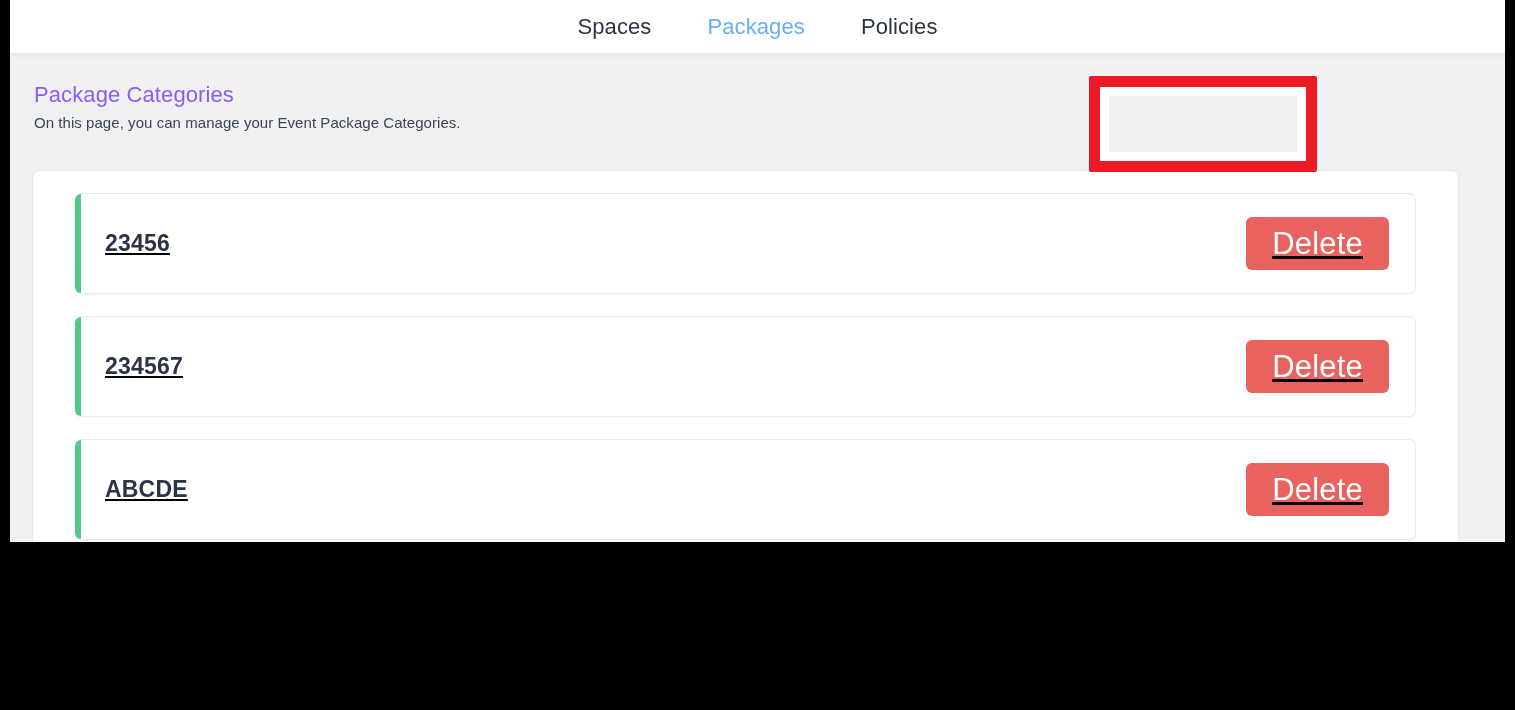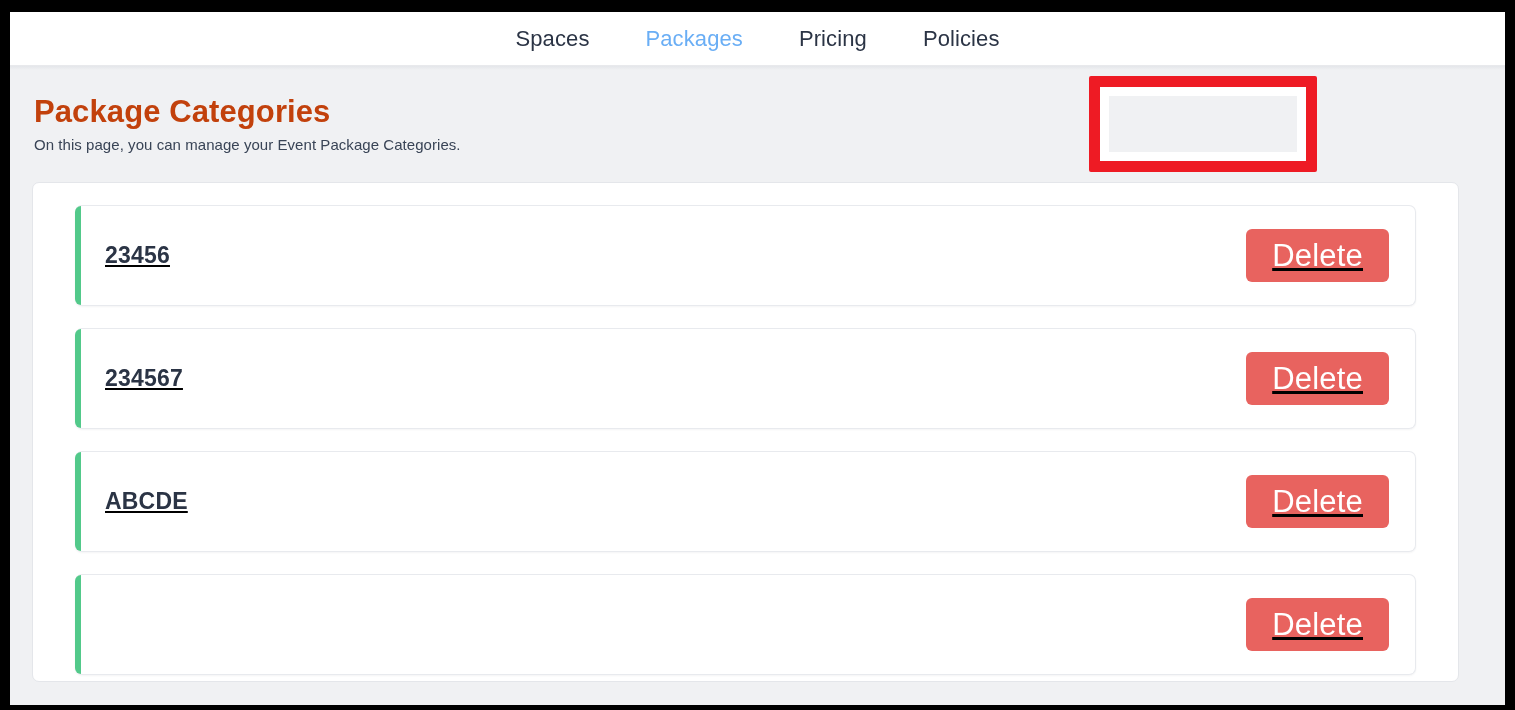--- a/index.html
+++ b/index.html
@@ -16,23 +16,23 @@
   #frame {
     position: absolute;
     left: 0; top: 0;
     width: 1515px; height: 710px;
     background: #000000;
   }
 
   #viewport {
     position: absolute;
     left: 10px;
-    top: 12px;
+    top: 0;
     width: 1495px;
-    height: 693px;
+    height: 542px;
     background: #f0f1f3;
     overflow: hidden;
   }
 
   
   #navbar {
     position: relative;
     height: 54px;
     background: #ffffff;
     border-bottom: 1px solid #e8e9ec;
@@ -58,23 +58,23 @@
     background: linear-gradient(to bottom, #e4e6ea, #f0f1f3);
   }
 
   
   #page-head {
     position: relative;
     padding: 24px 32px 0 24px;
     height: 112px;
   }
   #page-title {
-    font-size: 31px;
-    font-weight: bold;
-    color: #c2410c;
+    font-size: 22px;
+    font-weight: normal;
+    color: #8b5cf6;
     letter-spacing: .1px;
   }
   #page-sub {
     margin-top: 6px;
     font-size: 15px;
     color: #394456;
     letter-spacing: .05px;
   }
 
   
@@ -207,21 +207,20 @@
 </style>
 </head>
 <body>
 
 <div id="frame">
   <div id="viewport">
 
     <div id="navbar">
       <div class="nav-tab">Spaces</div>
       <div class="nav-tab active">Packages</div>
-      <div class="nav-tab">Pricing</div>
       <div class="nav-tab">Policies</div>
     </div>
     <div id="nav-shadow"></div>
 
     <div id="page-head">
       <div id="page-title">Package Categories</div>
       <div id="page-sub">On this page, you can manage your Event Package Categories.</div>
 
     </div>
 

